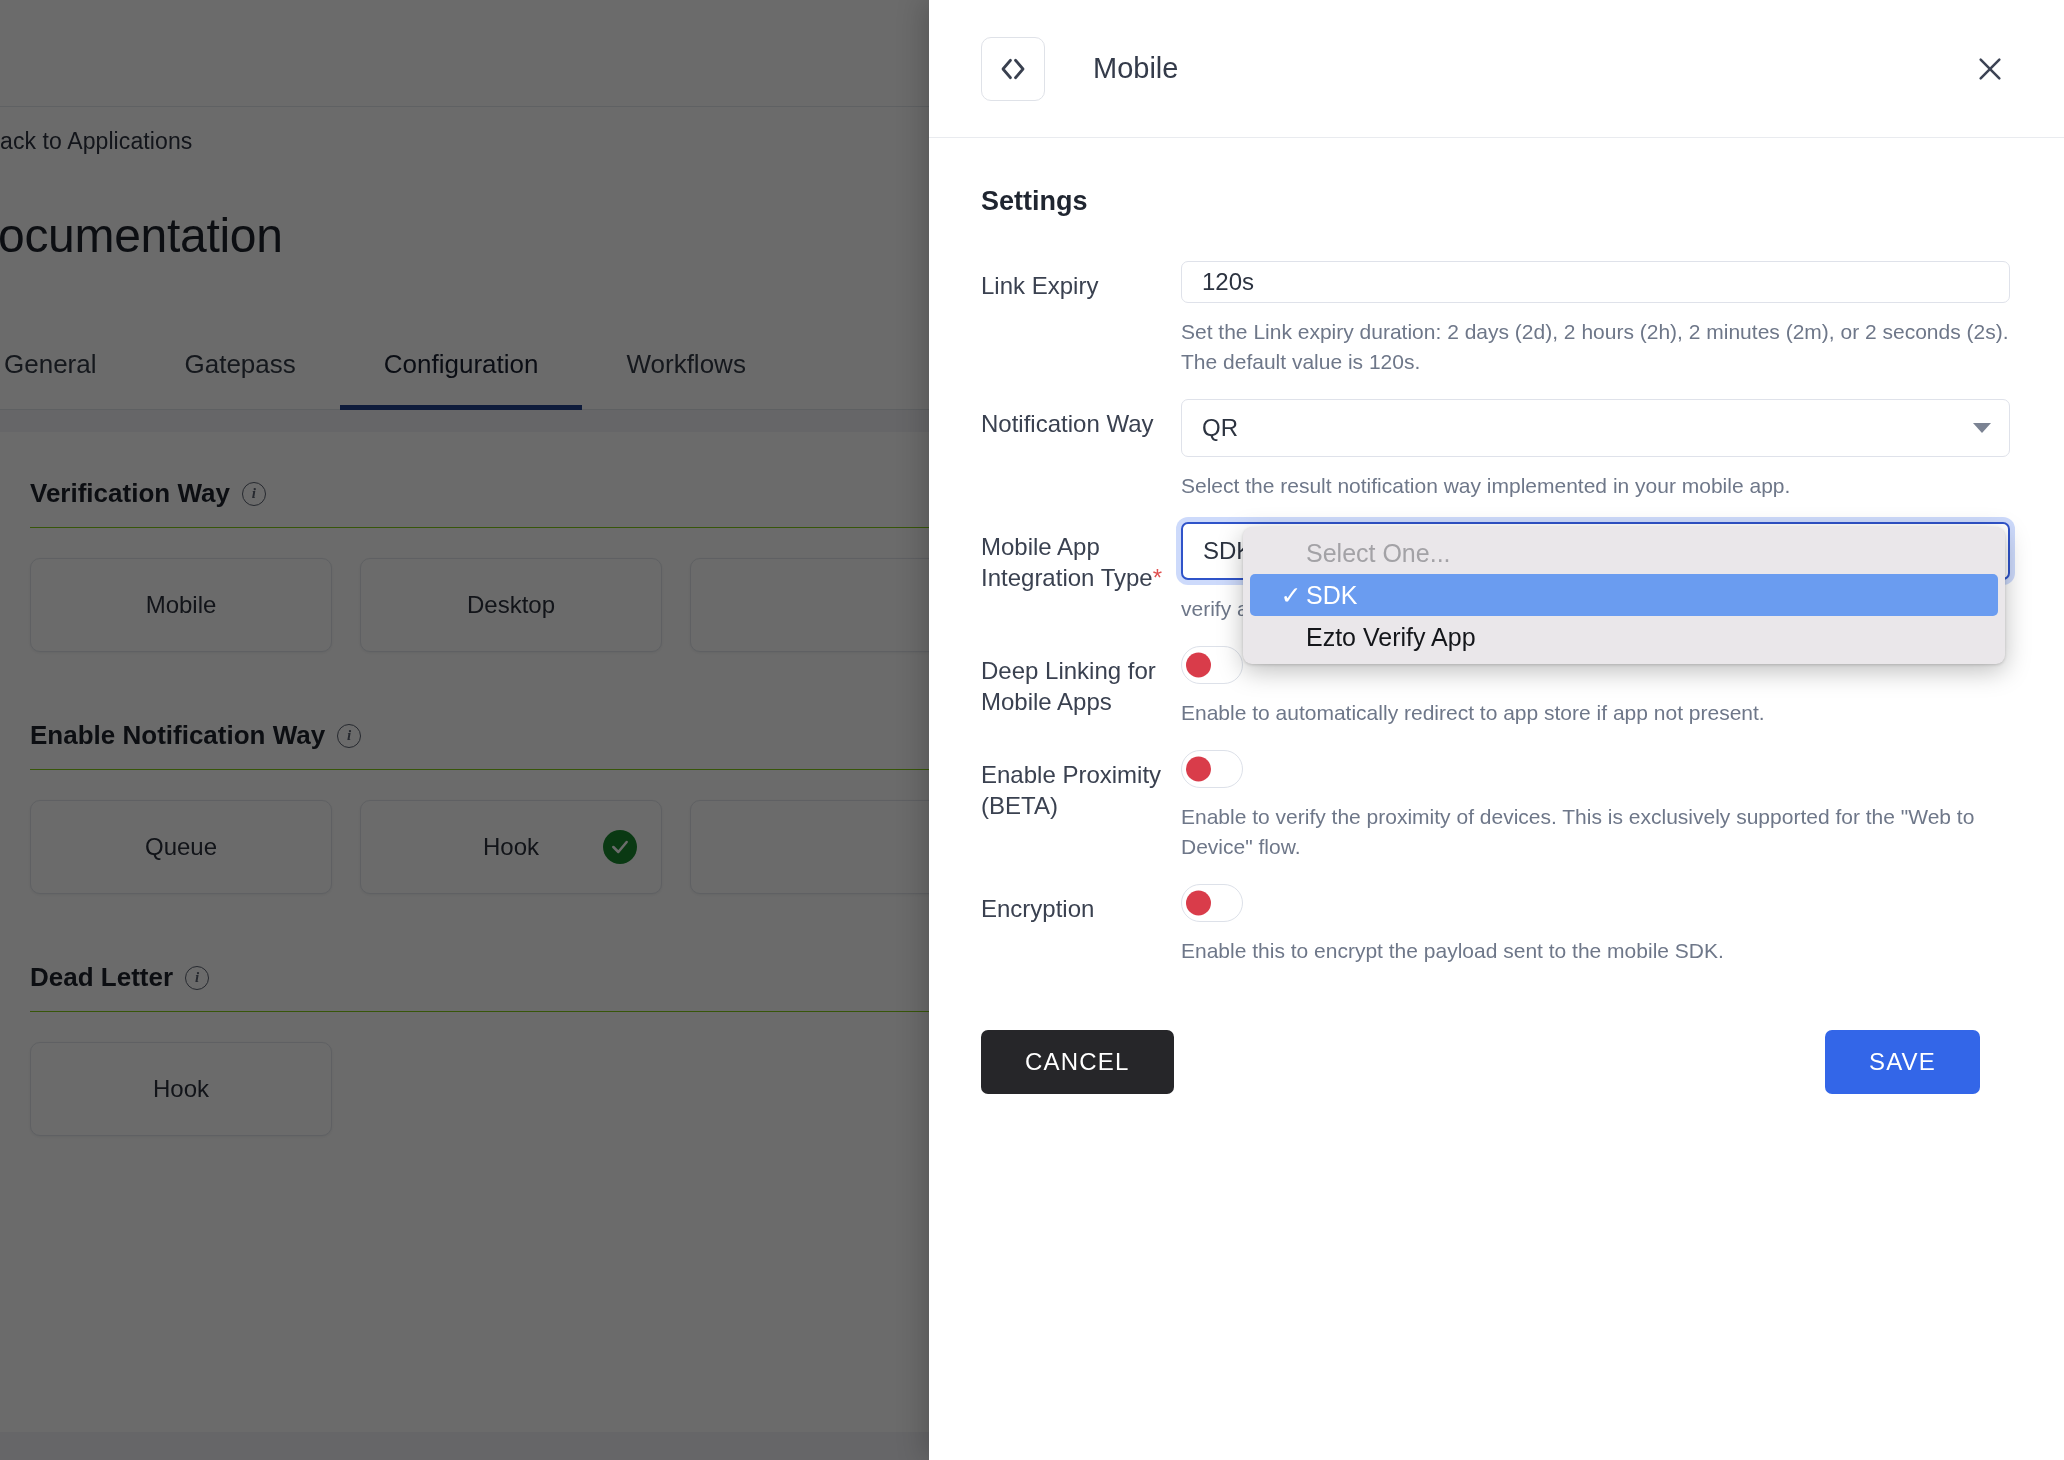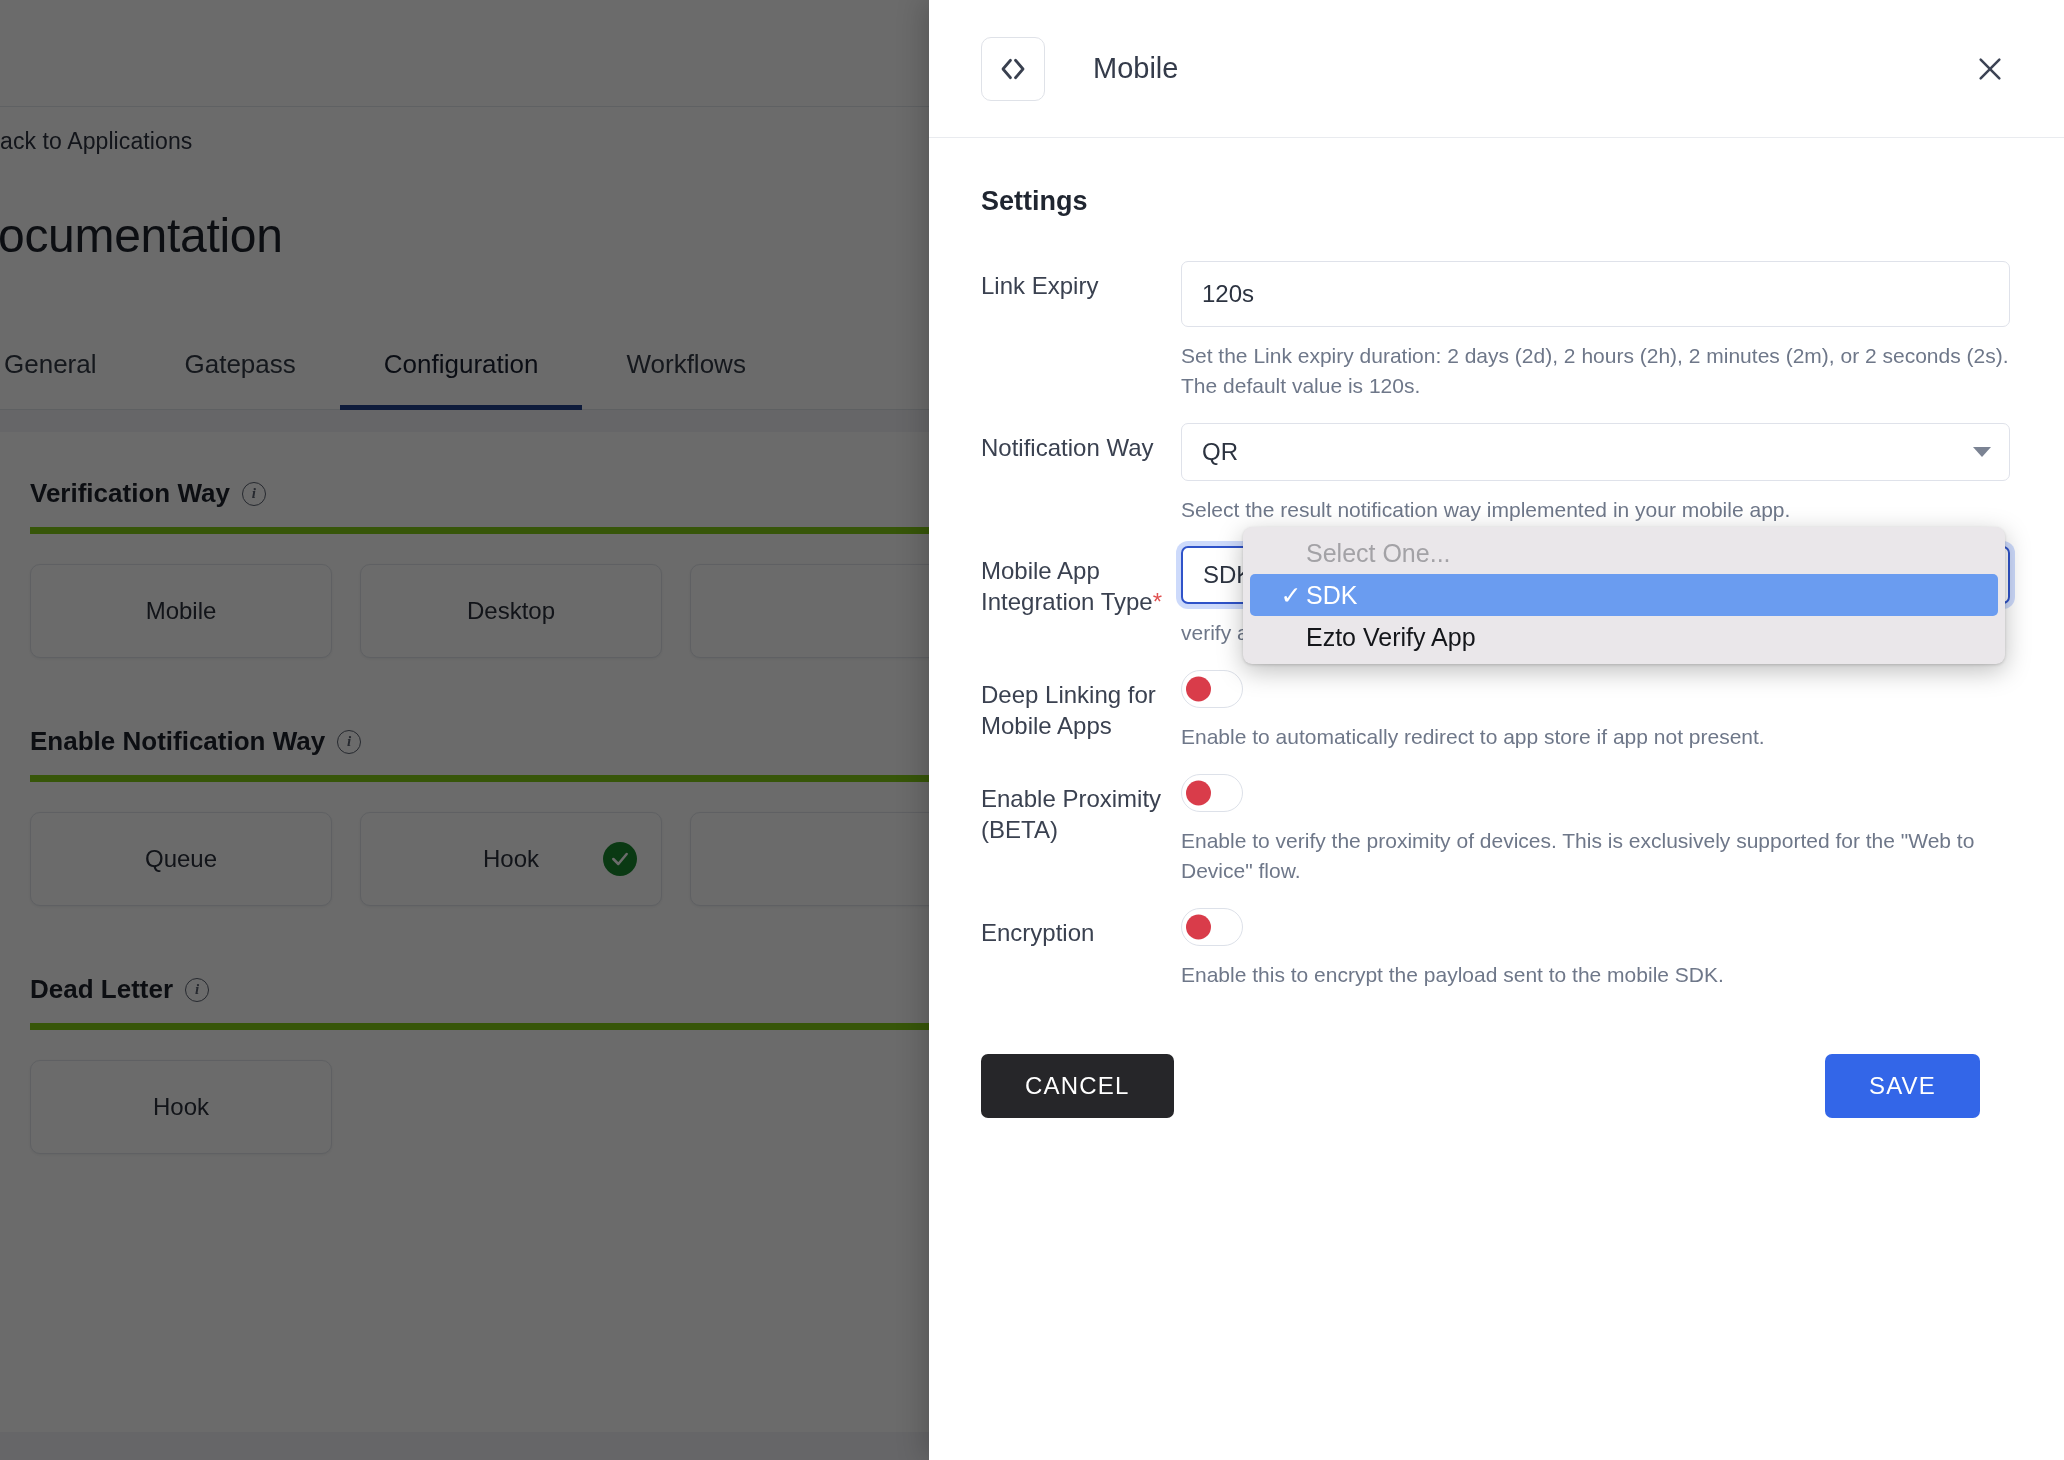--- a/index.html
+++ b/index.html
@@ -96,21 +96,21 @@
     box-sizing: border-box;
   }
   .bg-section-title {
     font-size: 26px;
     color: #1d222b;
     font-weight: 700;
     display: flex;
     align-items: center;
     gap: 12px;
     padding-bottom: 18px;
-    border-bottom: 7px solid #84cc16;
+    border-bottom: 1px solid #84cc16;
     margin: 0 0 30px 0;
   }
   .info-i {
     width: 22px; height: 22px;
     border: 1.6px solid #5b6270;
     border-radius: 50%;
     display: inline-flex;
     align-items: center;
     justify-content: center;
     font-size: 15px;
@@ -229,21 +229,21 @@
     padding-top: 10px;
   }
   .flabel .req { color: #e05252; }
   .fctrl {
     flex: 1 1 auto;
     min-width: 0;
     padding-right: 24px;
   }
   .f-input {
     width: 100%;
-    height: 66px;
+    height: 42px;
     box-sizing: border-box;
     border: 1px solid #dfe2ea;
     border-radius: 7px;
     font-size: 24px;
     color: #2c3340;
     padding: 10px 20px;
     font-family: "Liberation Sans", sans-serif;
     background: #fff;
     outline: none;
   }

